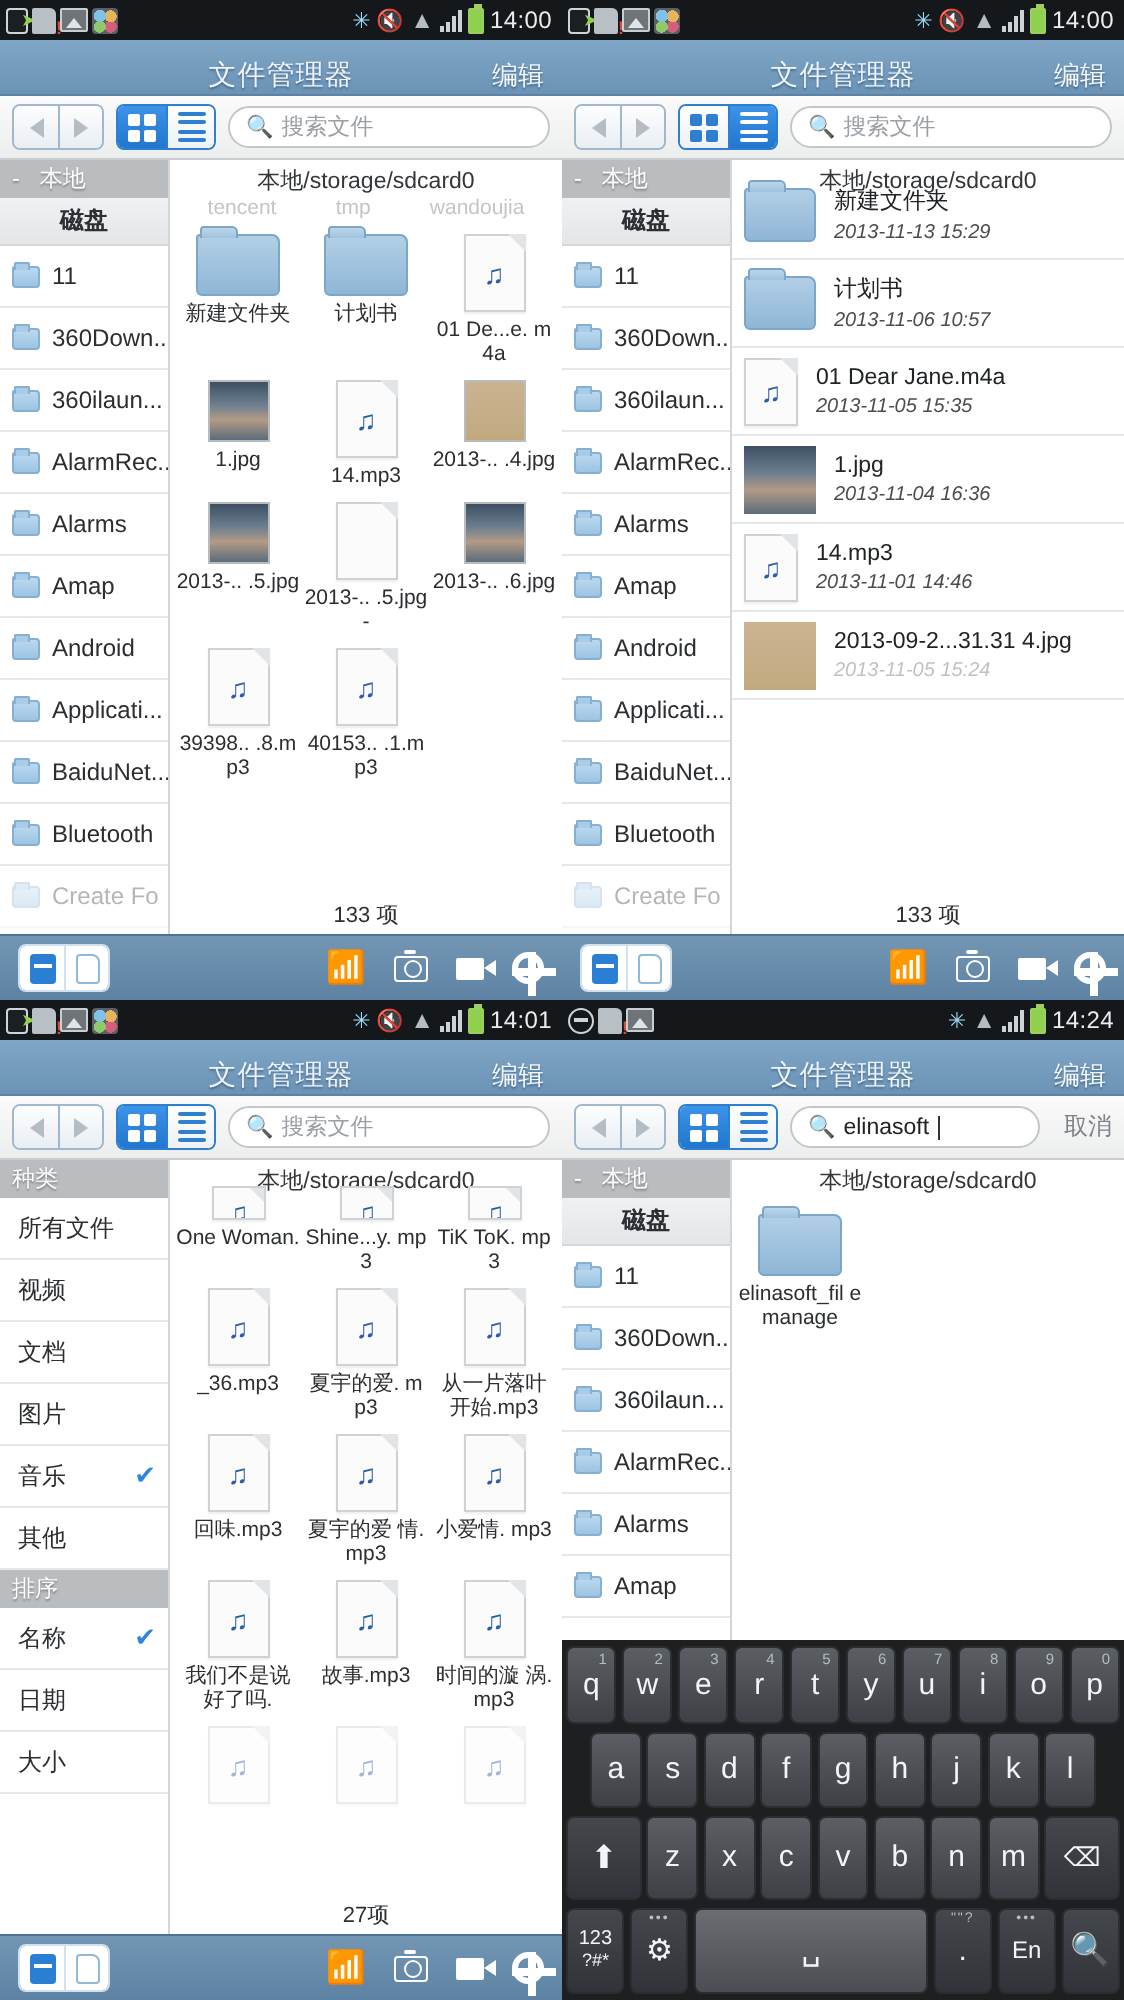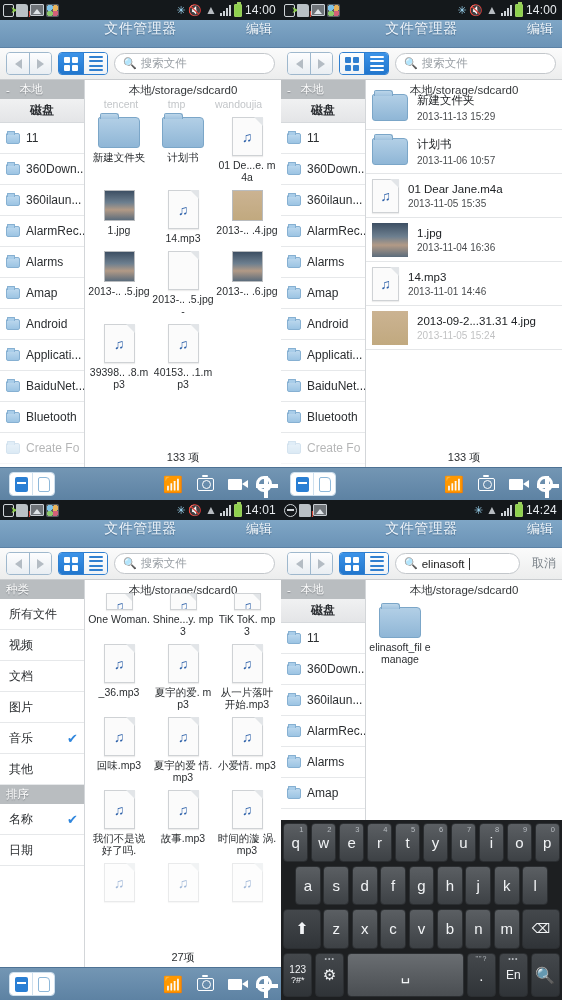--- a/index.html
+++ b/index.html
@@ -58,21 +58,21 @@
   .ic-signal { display:flex; align-items:flex-end; gap:1px; height:11px; }
   .ic-signal i { display:block; width:2px; background:#cdd2d6; }
   .ic-battery { width: 8px; height: 13px; border: 1.4px solid #9ccf5e; border-radius: 1px; position: relative; background: #8fd14f; }
   .ic-battery::before { content:""; position:absolute; top:-3px; left:2px; width:4px; height:2px; background:#9ccf5e; }
 
   
   .titlebar {
     height: 28px; flex: 0 0 28px;
     background: linear-gradient(#7fa6c6, #6b93b6);
     border-bottom: 1px solid #5c82a5;
-    display: flex; align-items: flex-start; justify-content: center;
+    display: flex; align-items: flex-end; justify-content: center;
     position: relative;
   }
   .titlebar .t-title { color: #eef4fa; font-size: 14px; letter-spacing: .5px; text-shadow: 0 1px 1px rgba(40,70,100,.5); }
   .titlebar .t-edit { position: absolute; right: 9px; color: #f2f7fb; font-size: 13px; text-shadow: 0 1px 1px rgba(40,70,100,.5); }
 
   
   .toolbar {
     height: 32px; flex: 0 0 32px;
     background: linear-gradient(#fbfbfb, #eceded);
     border-bottom: 1px solid #c9cccf;
@@ -182,21 +182,21 @@
 
   
   .listview { }
   .lrow {
     display: flex; align-items: center; gap: 9px;
     padding: 4px 6px; border-bottom: 1px solid #e4e6e8;
     min-height: 44px;
   }
   .lrow .meta { display:flex; flex-direction:column; gap:3px; min-width:0; }
   .lrow .nm { font-size: 11.5px; color: #202326; white-space: nowrap; overflow: hidden; text-overflow: ellipsis; }
-  .lrow .dt { font-size: 10px; color: #4a4d50; }
+  .lrow .dt { font-size: 10px; color: #4a4d50; font-style: italic; }
   .img-thumb { width: 36px; height: 34px; flex:0 0 36px; }
 
   .countbar {
     position: absolute; bottom: 0; left: 0; right: 0;
     text-align: center; font-size: 11px; color: #2c2f32;
     background: #fff; padding: 1px 0 2px;
   }
 
   
   .appbar {
@@ -728,20 +728,23 @@
             <span>其他</span>
           </div>
         <div class="sb-head">排序</div>
         <div class="sb-row cat">
             <span>名称</span>
             <span class="check">✔</span>
           </div>
         <div class="sb-row cat">
             <span>日期</span>
           </div>
+        <div class="sb-row cat">
+            <span>大小</span>
+          </div>
       </div>
 
       <div class="content">
         <div class="path">本地/storage/sdcard0</div>
         <div class="gridview" style="margin-top:-14px">
           <div class="gitem">
               <span class="doc small" style="height:17px;overflow:hidden">
                 <span class="note" style="margin-top:8px">♫</span>
               </span>
               <span class="lbl">One

